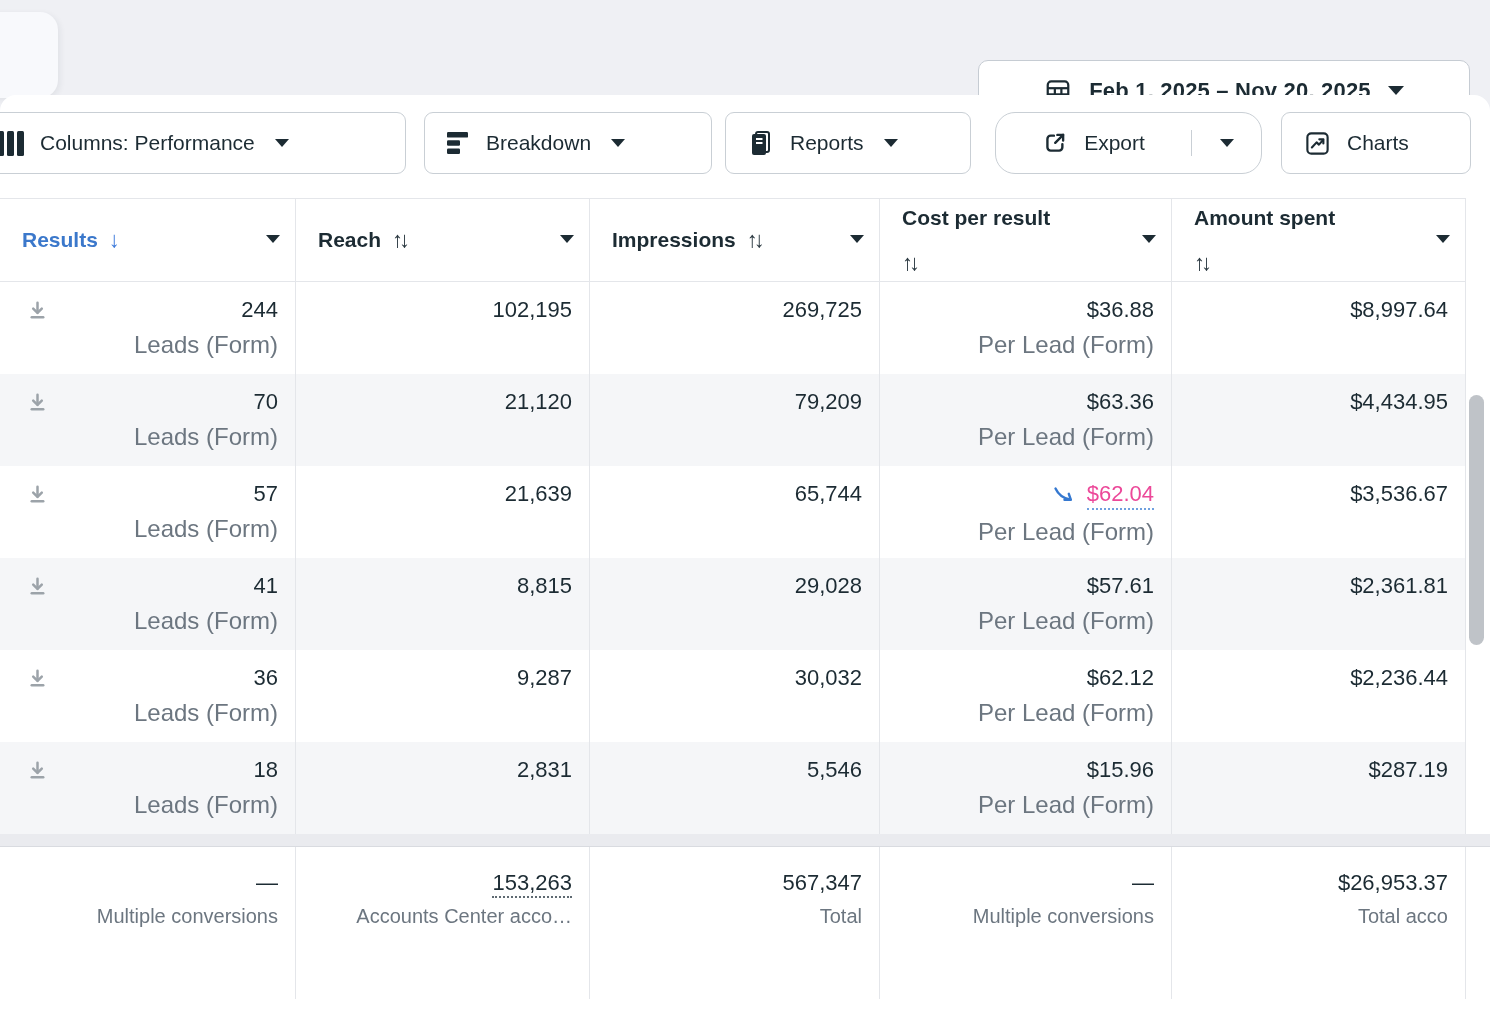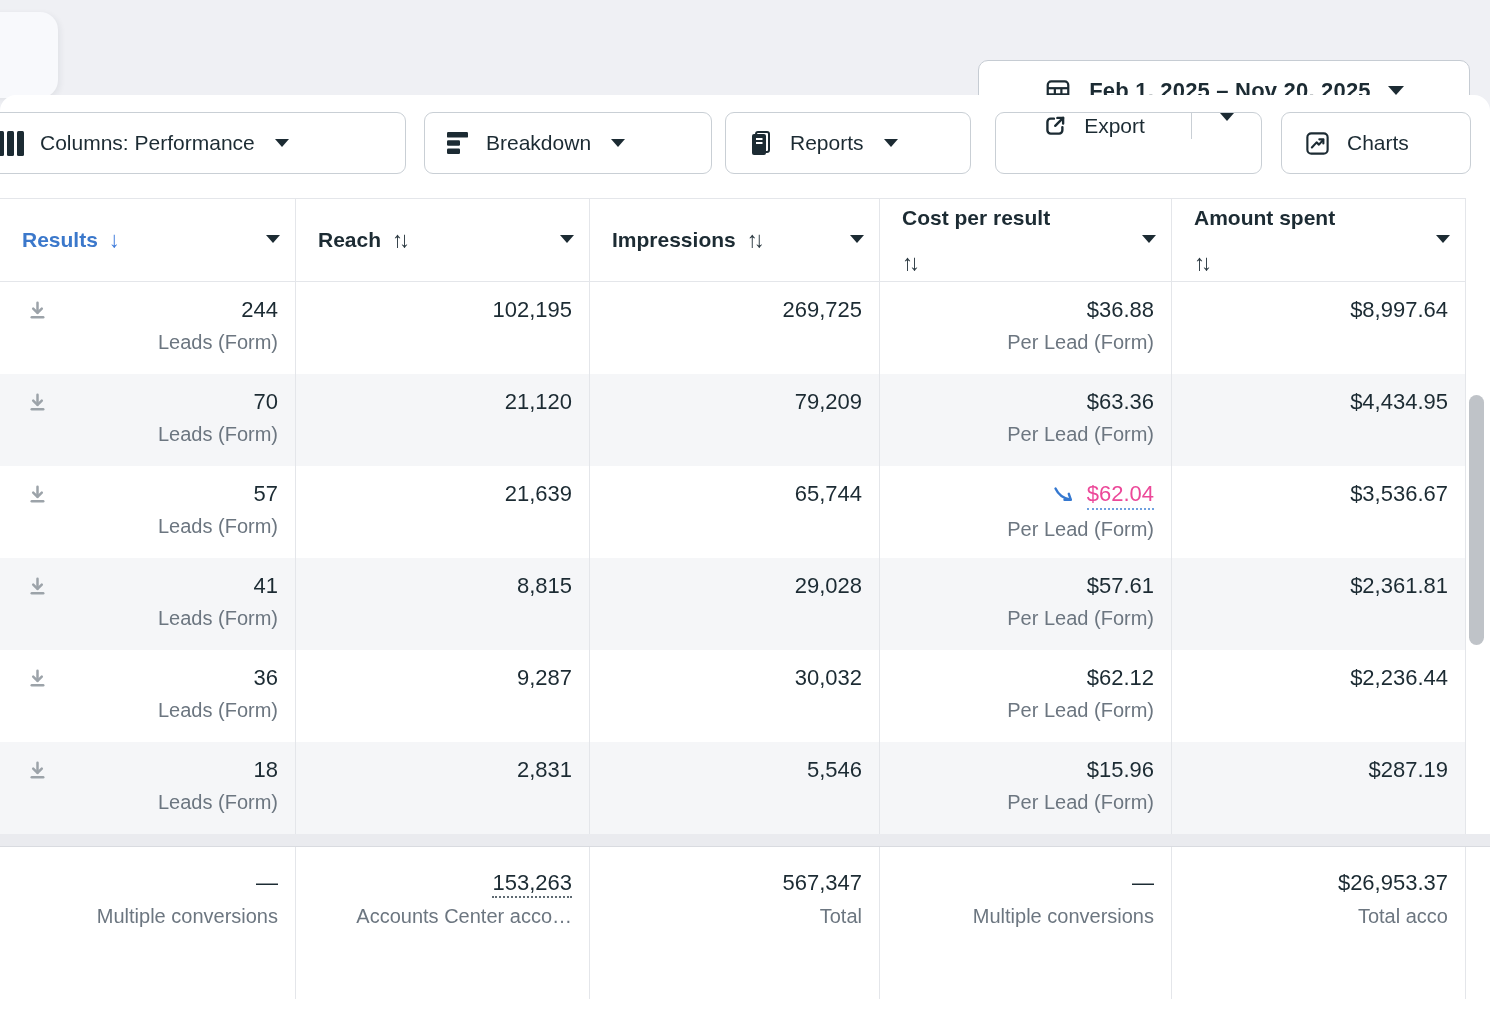--- a/index.html
+++ b/index.html
@@ -38,22 +38,22 @@
     display:flex; align-items:center; gap:16px; padding:0 22px;
     font-size:21px; font-weight:500; color:#1C2B33; cursor:pointer; white-space:nowrap;
   }
   .btn .caret { margin-left:4px; }
   #btn-columns   { left:-22px; width:428px; padding-left:18px; }
   #btn-breakdown { left:424px;  width:288px; }
   #btn-reports   { left:725px;  width:246px; }
   #btn-charts    { left:1281px; width:190px; }
   .export-group {
     position:absolute; top:17px; left:995px; width:267px; height:62px;
-    box-sizing:border-box; border:1.5px solid #C9CFD5; border-radius:9px;
-    background:#fff; display:flex; align-items:flex-start; overflow:hidden;
+    box-sizing:border-box; border:1.5px solid #C9CFD5; border-radius:20px;
+    background:#fff; display:flex; align-items:center; overflow:hidden;
   }
   .export-main { flex:1; display:flex; align-items:center; justify-content:center; gap:16px;
                  font-size:21px; font-weight:500; cursor:pointer; border-right:1.5px solid #C9CFD5; }
   .export-caret { width:69px; display:flex; align-items:center; justify-content:center; cursor:pointer; }
 
   
   .table { position:absolute; left:0; top:103px; width:1466px; }
   .thead { display:flex; height:84px; box-sizing:border-box;
            border-top:1px solid #E4E6EA; border-bottom:1px solid #E4E6EA; }
   .th { box-sizing:border-box; border-right:1px solid #E4E6EA; position:relative;
@@ -64,21 +64,21 @@
   .th-line { display:flex; align-items:center; gap:11px; }
   .sort-glyph { font-size:22px; font-weight:500; letter-spacing:-4px; padding-right:4px; color:#2C3A42; }
   .th-sorted { color:#3B78CB; }
   .th-sorted .sort-glyph { color:#3E7BDB; letter-spacing:0; }
   .th-stack { display:flex; flex-direction:column; gap:17px; line-height:28px; }
 
   .tr { display:flex; height:92px; }
   .tr.alt { background:#F5F6F8; }
   .td { box-sizing:border-box; border-right:1px solid #E4E6EA; padding:15px 17px 0 16px;
         text-align:right; font-size:22px; position:relative; }
-  .td .sub { margin-top:8px; font-size:20px; color:#6C7680; }
+  .td .sub { margin-top:8px; font-size:24px; color:#6C7680; }
   .dl-icon { position:absolute; left:26px; top:17px; cursor:pointer; }
   .cost-link-row { display:flex; align-items:center; justify-content:flex-end; gap:9px; }
   .cost-link { color:#ec4899; border-bottom:2px dotted #6FA0DF; padding-bottom:1px; cursor:pointer; }
 
   .tdiv { width:1490px; height:13px; background:#EAEBEF; border-bottom:1px solid #D9DBE0; box-sizing:border-box; }
 
   .tfoot { display:flex; height:152px; background:#fff; width:1466px; }
   .tf { box-sizing:border-box; border-right:1px solid #E4E6EA; padding:23px 17px 0 16px;
         text-align:right; font-size:22px; font-weight:500; }
   .tf .sub { margin-top:9px; font-size:20px; color:#6C7680; font-weight:400; }

